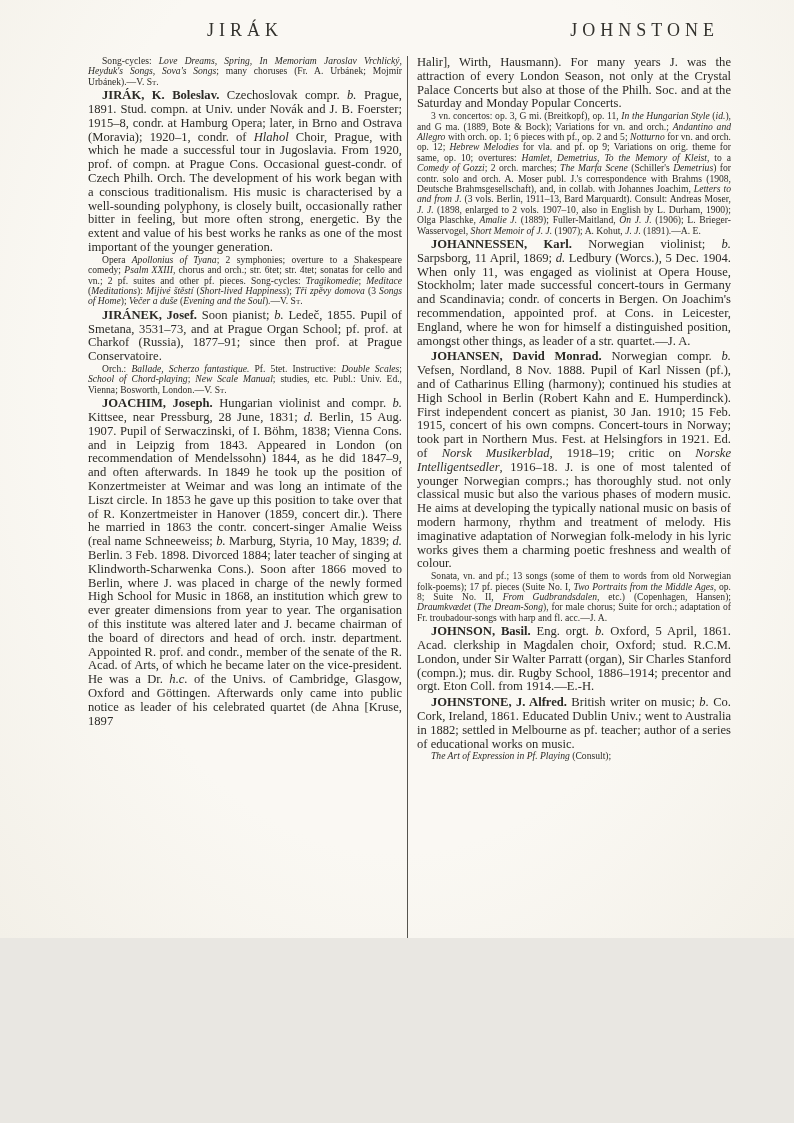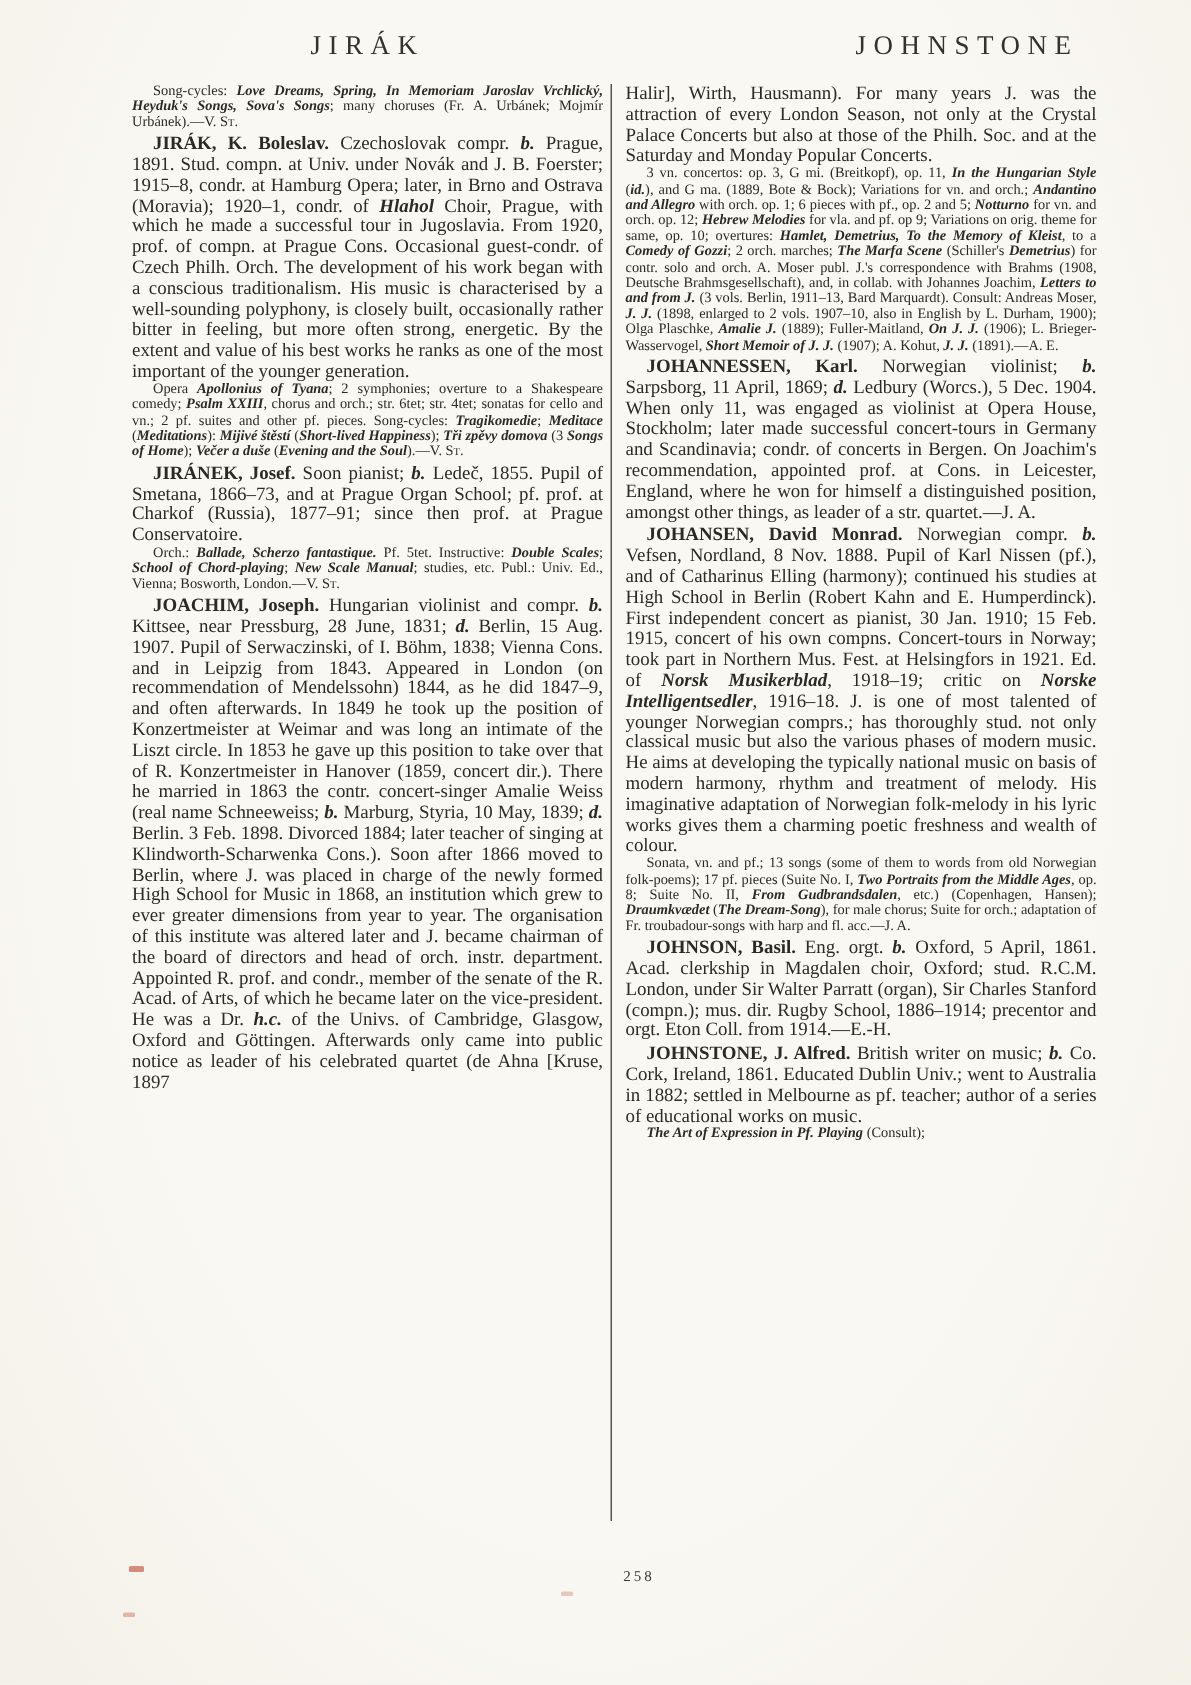--- a/index.html
+++ b/index.html
@@ -3,21 +3,21 @@
 <meta charset="utf-8">
 <style>
   html, body { margin: 0; padding: 0; }
   body {
     width: 794px; height: 1123px;
     background: #e9e7e2;
     font-family: "Liberation Serif", "DejaVu Serif", serif;
   }
   .page {
     position: relative;
-    width: 794px; height: 1123px;
+    width: 794px; height: 938px;
     background: #f8f6f0;
     background-image: radial-gradient(ellipse at 50% 40%, #faf8f3 60%, #f3f0e8 100%);
     overflow: hidden;
     color: #2b2a26;
   }
   .col-header {
     position: absolute;
     top: 20px;
     width: 314px;
     text-align: center;
@@ -48,21 +48,21 @@
     font-size: 12.6px;
     line-height: 13.8px;
   }
   .para.small {
     font-size: 9.6px;
     line-height: 10.4px;
   }
   .para.indent { text-indent: 14px; }
   .para.entry { margin-top: 2px; }
   .seg-r  { font-style: normal; }
-  .seg-i  { font-style: italic; font-weight: bold; }
+  .seg-i  { font-style: italic; }
   .seg-b  { font-weight: bold; }
   .seg-sc { font-variant: small-caps; margin-top: 48px; }
   .page-number {
     position: absolute;
     left: 396px; top: 1046px;
     width: 60px;
     text-align: center;
     font-size: 10px;
     letter-spacing: 2px;
     color: #3a3933;
@@ -80,21 +80,21 @@
 <body>
 
 <div class="page">
   <div class="col-header left">JIRÁK</div>
   <div class="col-header right">JOHNSTONE</div>
   <div class="divider"></div>
   <div class="column left" id="col-left">
       <div class="para small indent"><span class="seg-r">Song-cycles: </span><span class="seg-i">Love Dreams, Spring, In Memoriam Jaroslav Vrchlický, Heyduk's Songs, Sova's Songs</span><span class="seg-r">; many choruses (Fr. A. Urbánek; Mojmír Urbánek).—</span><span class="seg-sc">V. St.</span></div>
       <div class="para body entry indent"><span class="seg-b">JIRÁK, K. Boleslav.</span><span class="seg-r"> Czechoslovak compr. </span><span class="seg-i">b.</span><span class="seg-r"> Prague, 1891. Stud. compn. at Univ. under Novák and J. B. Foerster; 1915–8, condr. at Hamburg Opera; later, in Brno and Ostrava (Moravia); 1920–1, condr. of </span><span class="seg-i">Hlahol</span><span class="seg-r"> Choir, Prague, with which he made a successful tour in Jugoslavia. From 1920, prof. of compn. at Prague Cons. Occasional guest-condr. of Czech Philh. Orch. The development of his work began with a conscious traditionalism. His music is characterised by a well-sounding polyphony, is closely built, occasionally rather bitter in feeling, but more often strong, energetic. By the extent and value of his best works he ranks as one of the most important of the younger generation.</span></div>
       <div class="para small indent"><span class="seg-r">Opera </span><span class="seg-i">Apollonius of Tyana</span><span class="seg-r">; 2 symphonies; overture to a Shakespeare comedy; </span><span class="seg-i">Psalm XXIII</span><span class="seg-r">, chorus and orch.; str. 6tet; str. 4tet; sonatas for cello and vn.; 2 pf. suites and other pf. pieces. Song-cycles: </span><span class="seg-i">Tragikomedie</span><span class="seg-r">; </span><span class="seg-i">Meditace</span><span class="seg-r"> (</span><span class="seg-i">Meditations</span><span class="seg-r">): </span><span class="seg-i">Mijivé štěstí</span><span class="seg-r"> (</span><span class="seg-i">Short-lived Happiness</span><span class="seg-r">); </span><span class="seg-i">Tři zpěvy domova</span><span class="seg-r"> (3 </span><span class="seg-i">Songs of Home</span><span class="seg-r">); </span><span class="seg-i">Večer a duše</span><span class="seg-r"> (</span><span class="seg-i">Evening and the Soul</span><span class="seg-r">).—</span><span class="seg-sc">V. St.</span></div>
-      <div class="para body entry indent"><span class="seg-b">JIRÁNEK, Josef.</span><span class="seg-r"> Soon pianist; </span><span class="seg-i">b.</span><span class="seg-r"> Ledeč, 1855. Pupil of Smetana, 1866–73, and at Prague Organ School; pf. prof. at Charkof (Russia), 1877–91; since then prof. at Prague Conservatoire.</span></div>
+      <div class="para body entry indent"><span class="seg-b">JIRÁNEK, Josef.</span><span class="seg-r"> Soon pianist; </span><span class="seg-i">b.</span><span class="seg-r"> Ledeč, 1855. Pupil of Smetana, 3531–73, and at Prague Organ School; pf. prof. at Charkof (Russia), 1877–91; since then prof. at Prague Conservatoire.</span></div>
       <div class="para small indent"><span class="seg-r">Orch.: </span><span class="seg-i">Ballade, Scherzo fantastique.</span><span class="seg-r"> Pf. 5tet. Instructive: </span><span class="seg-i">Double Scales</span><span class="seg-r">; </span><span class="seg-i">School of Chord-playing</span><span class="seg-r">; </span><span class="seg-i">New Scale Manual</span><span class="seg-r">; studies, etc. Publ.: Univ. Ed., Vienna; Bosworth, London.—</span><span class="seg-sc">V. St.</span></div>
       <div class="para body entry indent"><span class="seg-b">JOACHIM, Joseph.</span><span class="seg-r"> Hungarian violinist and compr. </span><span class="seg-i">b.</span><span class="seg-r"> Kittsee, near Pressburg, 28 June, 1831; </span><span class="seg-i">d.</span><span class="seg-r"> Berlin, 15 Aug. 1907. Pupil of Serwaczinski, of I. Böhm, 1838; Vienna Cons. and in Leipzig from 1843. Appeared in London (on recommendation of Mendelssohn) 1844, as he did 1847–9, and often afterwards. In 1849 he took up the position of Konzertmeister at Weimar and was long an intimate of the Liszt circle. In 1853 he gave up this position to take over that of R. Konzertmeister in Hanover (1859, concert dir.). There he married in 1863 the contr. concert-singer Amalie Weiss (real name Schneeweiss; </span><span class="seg-i">b.</span><span class="seg-r"> Marburg, Styria, 10 May, 1839; </span><span class="seg-i">d.</span><span class="seg-r"> Berlin. 3 Feb. 1898. Divorced 1884; later teacher of singing at Klindworth-Scharwenka Cons.). Soon after 1866 moved to Berlin, where J. was placed in charge of the newly formed High School for Music in 1868, an institution which grew to ever greater dimensions from year to year. The organisation of this institute was altered later and J. became chairman of the board of directors and head of orch. instr. department. Appointed R. prof. and condr., member of the senate of the R. Acad. of Arts, of which he became later on the vice-president. He was a Dr. </span><span class="seg-i">h.c.</span><span class="seg-r"> of the Univs. of Cambridge, Glasgow, Oxford and Göttingen. Afterwards only came into public notice as leader of his celebrated quartet (de Ahna [Kruse, 1897</span></div>
     </div>
   <div class="column right" id="col-right">
       <div class="para body"><span class="seg-r">Halir], Wirth, Hausmann). For many years J. was the attraction of every London Season, not only at the Crystal Palace Concerts but also at those of the Philh. Soc. and at the Saturday and Monday Popular Concerts.</span></div>
       <div class="para small indent"><span class="seg-r">3 vn. concertos: op. 3, G mi. (Breitkopf), op. 11, </span><span class="seg-i">In the Hungarian Style</span><span class="seg-r"> (</span><span class="seg-i">id.</span><span class="seg-r">), and G ma. (1889, Bote &amp; Bock); Variations for vn. and orch.; </span><span class="seg-i">Andantino and Allegro</span><span class="seg-r"> with orch. op. 1; 6 pieces with pf., op. 2 and 5; </span><span class="seg-i">Notturno</span><span class="seg-r"> for vn. and orch. op. 12; </span><span class="seg-i">Hebrew Melodies</span><span class="seg-r"> for vla. and pf. op 9; Variations on orig. theme for same, op. 10; overtures: </span><span class="seg-i">Hamlet, Demetrius, To the Memory of Kleist</span><span class="seg-r">, to a </span><span class="seg-i">Comedy of Gozzi</span><span class="seg-r">; 2 orch. marches; </span><span class="seg-i">The Marfa Scene</span><span class="seg-r"> (Schiller's </span><span class="seg-i">Demetrius</span><span class="seg-r">) for contr. solo and orch. A. Moser publ. J.'s correspondence with Brahms (1908, Deutsche Brahmsgesellschaft), and, in collab. with Johannes Joachim, </span><span class="seg-i">Letters to and from J.</span><span class="seg-r"> (3 vols. Berlin, 1911–13, Bard Marquardt). Consult: Andreas Moser, </span><span class="seg-i">J. J.</span><span class="seg-r"> (1898, enlarged to 2 vols. 1907–10, also in English by L. Durham, 1900); Olga Plaschke, </span><span class="seg-i">Amalie J.</span><span class="seg-r"> (1889); Fuller-Maitland, </span><span class="seg-i">On J. J.</span><span class="seg-r"> (1906); L. Brieger-Wasservogel, </span><span class="seg-i">Short Memoir of J. J.</span><span class="seg-r"> (1907); A. Kohut, </span><span class="seg-i">J. J.</span><span class="seg-r"> (1891).—</span><span class="seg-sc">A. E.</span></div>
       <div class="para body entry indent"><span class="seg-b">JOHANNESSEN, Karl.</span><span class="seg-r"> Norwegian violinist; </span><span class="seg-i">b.</span><span class="seg-r"> Sarpsborg, 11 April, 1869; </span><span class="seg-i">d.</span><span class="seg-r"> Ledbury (Worcs.), 5 Dec. 1904. When only 11, was engaged as violinist at Opera House, Stockholm; later made successful concert-tours in Germany and Scandinavia; condr. of concerts in Bergen. On Joachim's recommendation, appointed prof. at Cons. in Leicester, England, where he won for himself a distinguished position, amongst other things, as leader of a str. quartet.—</span><span class="seg-sc">J. A.</span></div>
       <div class="para body entry indent"><span class="seg-b">JOHANSEN, David Monrad.</span><span class="seg-r"> Norwegian compr. </span><span class="seg-i">b.</span><span class="seg-r"> Vefsen, Nordland, 8 Nov. 1888. Pupil of Karl Nissen (pf.), and of Catharinus Elling (harmony); continued his studies at High School in Berlin (Robert Kahn and E. Humperdinck). First independent concert as pianist, 30 Jan. 1910; 15 Feb. 1915, concert of his own compns. Concert-tours in Norway; took part in Northern Mus. Fest. at Helsingfors in 1921. Ed. of </span><span class="seg-i">Norsk Musikerblad</span><span class="seg-r">, 1918–19; critic on </span><span class="seg-i">Norske Intelligentsedler</span><span class="seg-r">, 1916–18. J. is one of most talented of younger Norwegian comprs.; has thoroughly stud. not only classical music but also the various phases of modern music. He aims at developing the typically national music on basis of modern harmony, rhythm and treatment of melody. His imaginative adaptation of Norwegian folk-melody in his lyric works gives them a charming poetic freshness and wealth of colour.</span></div>
       <div class="para small indent"><span class="seg-r">Sonata, vn. and pf.; 13 songs (some of them to words from old Norwegian folk-poems); 17 pf. pieces (Suite No. I, </span><span class="seg-i">Two Portraits from the Middle Ages</span><span class="seg-r">, op. 8; Suite No. II, </span><span class="seg-i">From Gudbrandsdalen</span><span class="seg-r">, etc.) (Copenhagen, Hansen); </span><span class="seg-i">Draumkvædet</span><span class="seg-r"> (</span><span class="seg-i">The Dream-Song</span><span class="seg-r">), for male chorus; Suite for orch.; adaptation of Fr. troubadour-songs with harp and fl. acc.—</span><span class="seg-sc">J. A.</span></div>
       <div class="para body entry indent"><span class="seg-b">JOHNSON, Basil.</span><span class="seg-r"> Eng. orgt. </span><span class="seg-i">b.</span><span class="seg-r"> Oxford, 5 April, 1861. Acad. clerkship in Magdalen choir, Oxford; stud. R.C.M. London, under Sir Walter Parratt (organ), Sir Charles Stanford (compn.); mus. dir. Rugby School, 1886–1914; precentor and orgt. Eton Coll. from 1914.—</span><span class="seg-sc">E.-H.</span></div>

